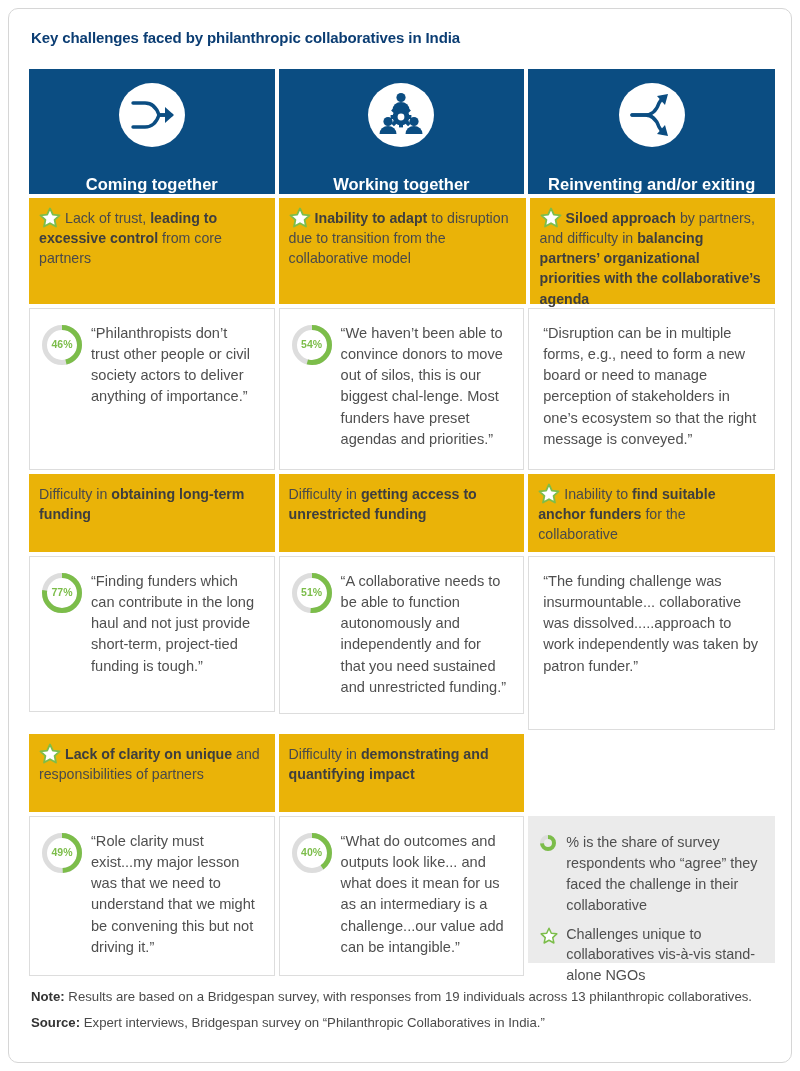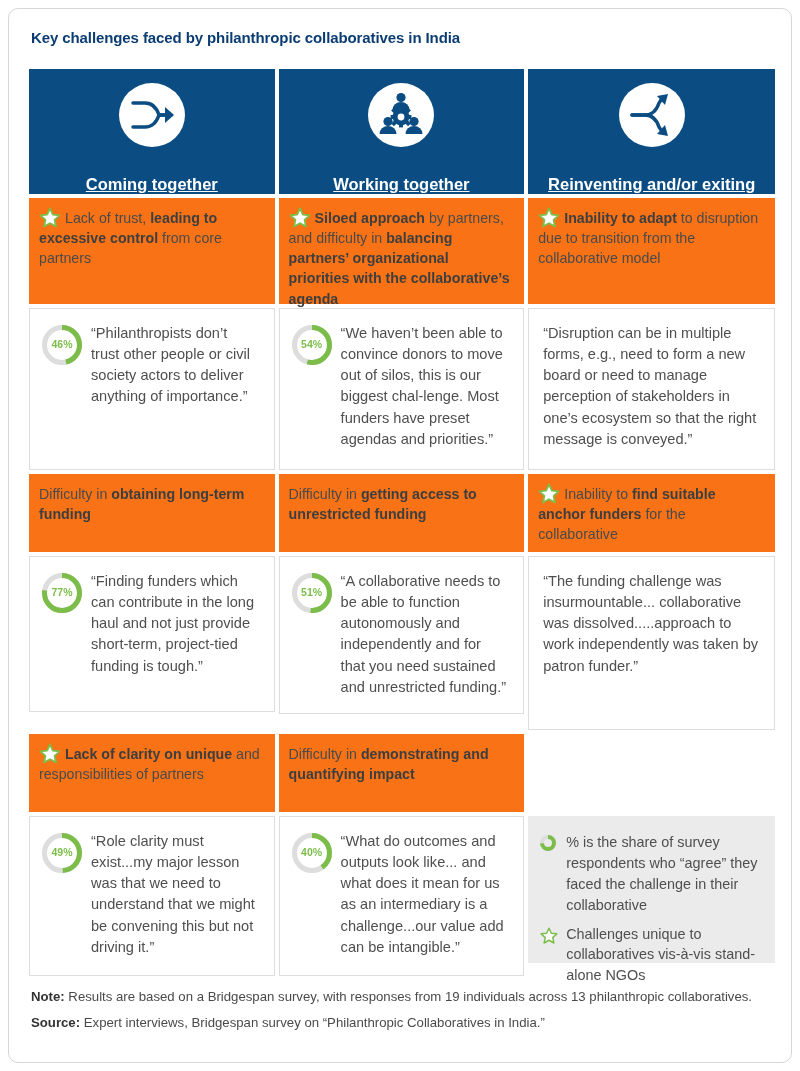--- a/index.html
+++ b/index.html
@@ -62,26 +62,25 @@
     border-radius: 50%;
     background: #ffffff;
     display: flex; align-items: center; justify-content: center;
   }
   .head-label {
     color: #ffffff;
     font-size: 16.5px;
     font-weight: bold;
     margin-top: 28px;
     white-space: nowrap;
-    text-decoration: underline;
   }
 
   
   .band {
-    background: #f97316;
+    background: #eab308;
     padding: 10px 12px 12px 10px;
     color: #4a4a4a;
     font-size: 14.2px;
     line-height: 1.42;
     position: relative;
   }
   .band b { color: #3e3e3e; font-weight: bold; }
   .band .txt { display: block; }
   .band.has-star .txt { text-indent: 26px; }
 
@@ -205,31 +204,31 @@
     </div>
 
     <div id="rows-host">
         <div class="row">
           <div class="col band has-star" style="height: 106px;">
             <span class="star"><svg viewBox="0 0 24 24" width="100%" height="100%">
                 <path d="M12 1.6 L15.1 8.3 L22.4 9.1 L17 14.1 L18.5 21.3 L12 17.7 L5.5 21.3 L7 14.1 L1.6 9.1 L8.9 8.3 Z" fill="#ffffff" stroke="#7cbd4a" stroke-width="2" stroke-linejoin="round"></path>
               </svg></span>
             <span class="txt">Lack of trust, <b>leading to excessive control</b> from core partners</span>
           </div>
+          <div class="col wide band has-star" style="height: 106px;">
+            <span class="star"><svg viewBox="0 0 24 24" width="100%" height="100%">
+                <path d="M12 1.6 L15.1 8.3 L22.4 9.1 L17 14.1 L18.5 21.3 L12 17.7 L5.5 21.3 L7 14.1 L1.6 9.1 L8.9 8.3 Z" fill="#ffffff" stroke="#7cbd4a" stroke-width="2" stroke-linejoin="round"></path>
+              </svg></span>
+            <span class="txt"><b>Inability to adapt</b> to disruption due to transition from the collaborative model</span>
+          </div>
           <div class="col band has-star" style="height: 106px;">
             <span class="star"><svg viewBox="0 0 24 24" width="100%" height="100%">
                 <path d="M12 1.6 L15.1 8.3 L22.4 9.1 L17 14.1 L18.5 21.3 L12 17.7 L5.5 21.3 L7 14.1 L1.6 9.1 L8.9 8.3 Z" fill="#ffffff" stroke="#7cbd4a" stroke-width="2" stroke-linejoin="round"></path>
               </svg></span>
             <span class="txt"><b>Siloed approach</b> by partners, and difficulty in <b>balancing partners’ organizational priorities with the collaborative’s agenda</b></span>
-          </div>
-          <div class="col wide band has-star" style="height: 106px;">
-            <span class="star"><svg viewBox="0 0 24 24" width="100%" height="100%">
-                <path d="M12 1.6 L15.1 8.3 L22.4 9.1 L17 14.1 L18.5 21.3 L12 17.7 L5.5 21.3 L7 14.1 L1.6 9.1 L8.9 8.3 Z" fill="#ffffff" stroke="#7cbd4a" stroke-width="2" stroke-linejoin="round"></path>
-              </svg></span>
-            <span class="txt"><b>Inability to adapt</b> to disruption due to transition from the collaborative model</span>
           </div>
         </div>
         <div class="row">
           <div class="col quote" style="height: 162px;">
             <span class="donut">
               <svg width="40" height="40" viewBox="0 0 40 40">
                 <circle cx="20" cy="20" r="17.5" fill="none" stroke="#dddddd" stroke-width="5"></circle>
                 <circle cx="20" cy="20" r="17.5" fill="none" stroke="#7cbd4a" stroke-width="5" stroke-dasharray="50.57964172279567 59.376101152847085" transform="rotate(-90 20 20)"></circle>
               </svg>
               <span class="pct">46%</span>

